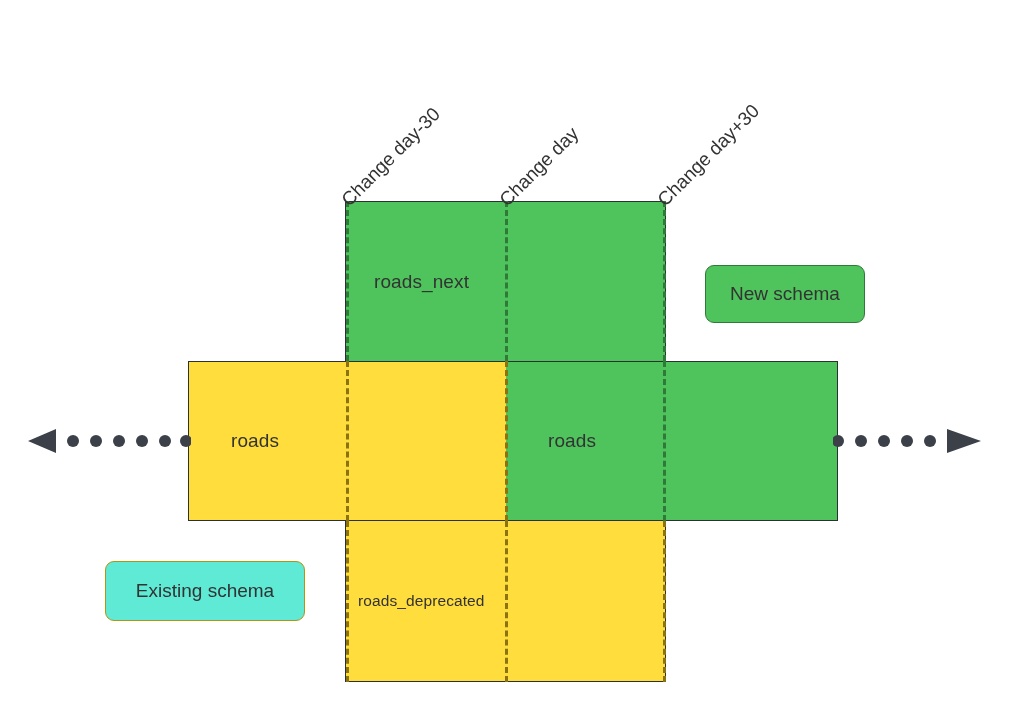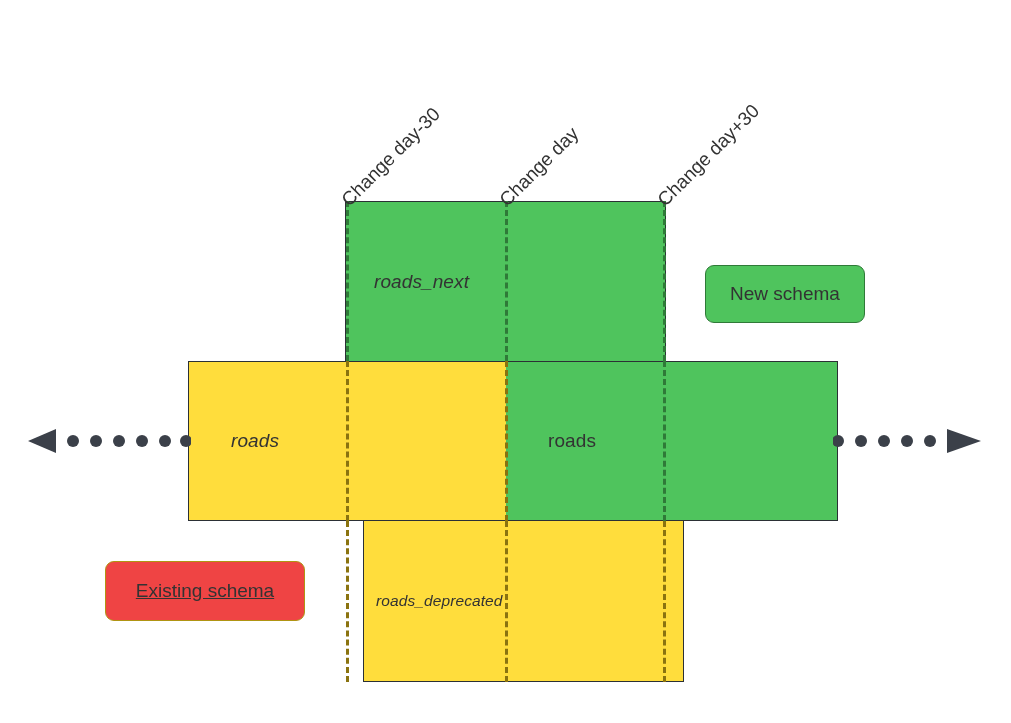--- a/index.html
+++ b/index.html
@@ -24,21 +24,21 @@
     white-space:nowrap;
     font-size:19px;
     letter-spacing:.1px;
   }
 
   .green{background:#4fc45d;}
   .yellow{background:#ffdd3c;}
 
   .edge-top{border-top:1.4px solid #2b3035;}
   .edge-bottom{border-bottom:1.4px solid #2b3035;padding-left:41px;}
-  .edge-left{border-left:1.4px solid #2b3035;font-style:italic;}
+  .edge-left{border-left:1.4px solid #2b3035;}
   .edge-right{border-right:1.4px solid #2b3035;}
 
   
   .tick{
     position:absolute;
     width:0;
     border-left:3px dashed #2f7a38;
     z-index:6;
   }
   .tick.over-yellow{border-left-color:#8a7310;}
@@ -60,21 +60,21 @@
     box-sizing:border-box;
     border-radius:9px;
     display:flex;
     align-items:center;
     justify-content:center;
     font-size:19px;
     color:#333333;
     z-index:8;
   }
   .legend.new{background:#4fc45d;border:1.6px solid #2f7a38;}
-  .legend.existing{background:#ef4444;border:1.6px solid #b09412;text-decoration:underline;}
+  .legend.existing{background:#5eead4;border:1.6px solid #b09412;}
 
   
   .axis-arrow{position:absolute;height:26px;z-index:9;}
   .axis-arrow svg{display:block;}
 </style>
 </head>
 <body>
 
 <div id="stage">
 
@@ -83,21 +83,21 @@
   </div>
 
   <div class="band yellow edge-top edge-left edge-bottom" style="left:188px;top:361px;width:318px;height:160px;">
     <span class="band-label" style="left:42px;top:50%;transform:translateY(-50%);">roads</span>
   </div>
 
   <div class="band green edge-top edge-right edge-bottom" style="left:506px;top:361px;width:332px;height:160px;">
     <span class="band-label" style="left:42px;top:50%;transform:translateY(-50%);">roads</span>
   </div>
 
-  <div class="band yellow edge-left edge-right edge-bottom" style="left:345px;top:521px;width:321px;height:161px;margin-left:18px;">
+  <div class="band yellow edge-left edge-right edge-bottom" style="left:345px;top:521px;width:321px;height:161px;">
     <span class="band-label" style="left:12px;top:50%;transform:translateY(-50%);font-size:15.5px;">roads_deprecated</span>
   </div>
 
   <div class="tick" style="left:346px;top:201px;height:160px;"></div>
   <div class="tick over-yellow" style="left:346px;top:361px;height:160px;"></div>
   <div class="tick over-yellow" style="left:346px;top:521px;height:161px;"></div>
 
   <div class="tick" style="left:505px;top:201px;height:160px;"></div>
   <div class="tick over-yellow" style="left:505px;top:361px;height:160px;"></div>
   <div class="tick over-yellow" style="left:505px;top:521px;height:161px;"></div>

